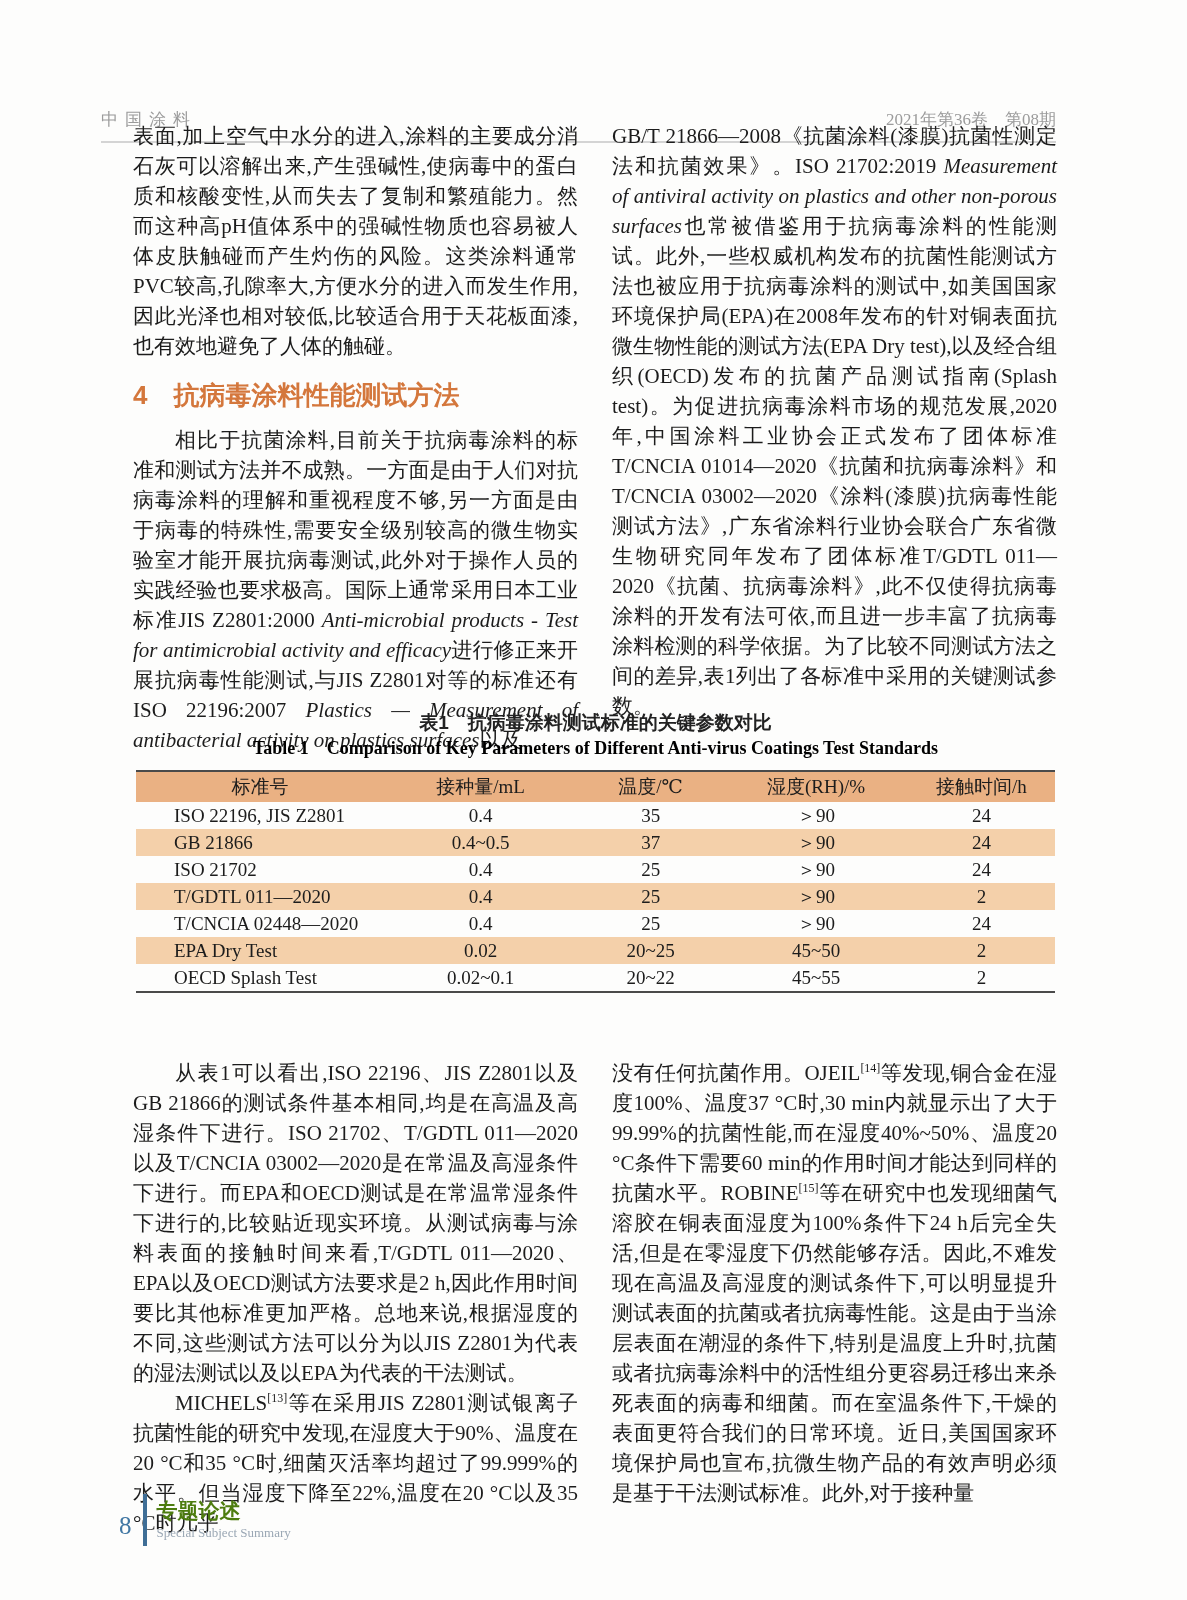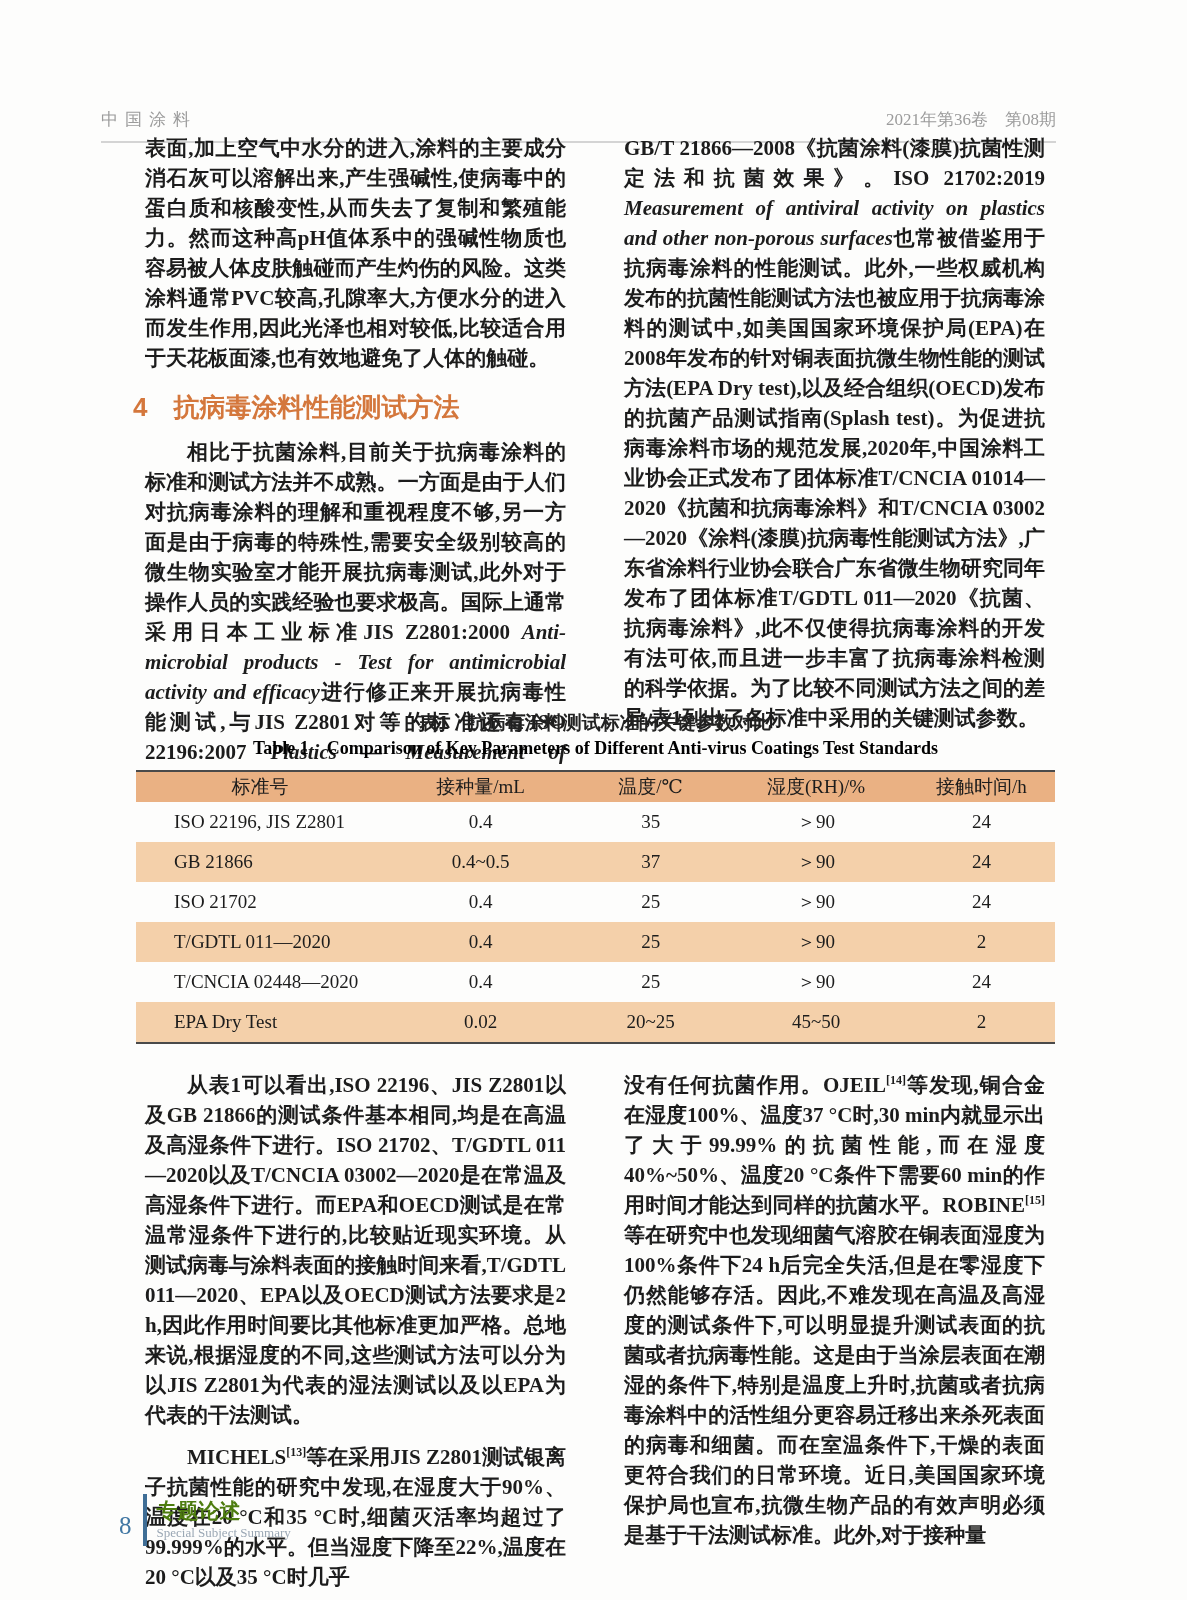--- a/index.html
+++ b/index.html
@@ -15,42 +15,42 @@
     color:#9b9b9b; font-size:17px; padding-bottom:10px;
     border-bottom:2px solid #d4d4d4;
     margin-top:36px;
   }
   .journal { letter-spacing:7px; }
   
   .cols { position:absolute; left:133px; right:130px; display:flex; gap:34px; }
   .cols-top { top:121px; }
   .cols-bottom { top:1058px; }
   .col { flex:1; font-size:21px; line-height:30px; text-align:justify; }
-  .col p { margin:12px;font-weight:bold; }
+  .col p { margin:0; }
   .indent { text-indent:2em; }
   .it { font-style:italic; }
   sup { font-size:12px; line-height:0; vertical-align:super; }
   .section-heading {
     font-family:"Liberation Sans","DejaVu Sans",sans-serif;
     color:#d4773c; font-weight:bold; font-size:26px; line-height:1;
     margin:21px 0 17px 0; display:flex;
   }
   .section-no { margin-right:26px; }
   
   .table-block { position:absolute; left:136px; right:132px; top:710px; text-align:center; }
   .tbl-title-zh { font-family:"Liberation Sans","DejaVu Sans",sans-serif; font-weight:bold; font-size:19px; color:#222; }
   .tbl-title-en { font-weight:bold; font-size:18px; color:#000000; }
   table.params {
     width:100%; border-collapse:collapse; margin-top:10px; font-size:19px;
     border-top:2px solid #4a4a4a; border-bottom:2px solid #4a4a4a;
   }
   table.params th {
     background:#eab183; font-weight:normal; height:30px; font-size:19px; padding:0;margin-left:7px;
   }
-  table.params td { height:40px; text-align:center; padding:0; }
+  table.params td { height:27px; text-align:center; padding:0; }
   table.params tbody tr:nth-child(even) td { background:#f4d0aa; }
   table.params td.c-std { text-align:left; padding-left:38px; }
   col.c1{width:27%;} col.c2{width:21%;} col.c3{width:16%;} col.c4{width:20%;} col.c5{width:16%;}
   
   .page-footer { position:absolute; left:119px; top:1494px; display:flex; height:52px; }
   .pf-no {
     color:#4177a3; font-size:25px; align-self:flex-end;
     padding-bottom:6px; margin-right:11px;
   }
   .pf-bar { width:4px; background:#3f6e96; margin-right:10px; }
@@ -138,20 +138,27 @@
             <td>＞90</td>
             <td>24</td>
           </tr>
           <tr>
             <td class="c-std">EPA Dry Test</td>
             <td>0.02</td>
             <td>20~25</td>
             <td>45~50</td>
             <td>2</td>
           </tr>
+          <tr>
+            <td class="c-std">OECD Splash Test</td>
+            <td>0.02~0.1</td>
+            <td>20~22</td>
+            <td>45~55</td>
+            <td>2</td>
+          </tr>
         </tbody>
     </table>
   </div>
 
   <div class="cols cols-bottom">
     <div class="col">
       <p class="indent">从表1可以看出,ISO 22196、JIS Z2801以及GB 21866的测试条件基本相同,均是在高温及高湿条件下进行。ISO 21702、T/GDTL 011—2020以及T/CNCIA 03002—2020是在常温及高湿条件下进行。而EPA和OECD测试是在常温常湿条件下进行的,比较贴近现实环境。从测试病毒与涂料表面的接触时间来看,T/GDTL 011—2020、EPA以及OECD测试方法要求是2 h,因此作用时间要比其他标准更加严格。总地来说,根据湿度的不同,这些测试方法可以分为以JIS Z2801为代表的湿法测试以及以EPA为代表的干法测试。</p>
       <p class="indent"><span>MICHELS</span><sup>[13]</sup><span>等在采用JIS Z2801测试银离子抗菌性能的研究中发现,在湿度大于90%、温度在20 °C和35 °C时,细菌灭活率均超过了99.999%的水平。但当湿度下降至22%,温度在20 °C以及35 °C时几乎</span></p>
     </div>
     <div class="col">

